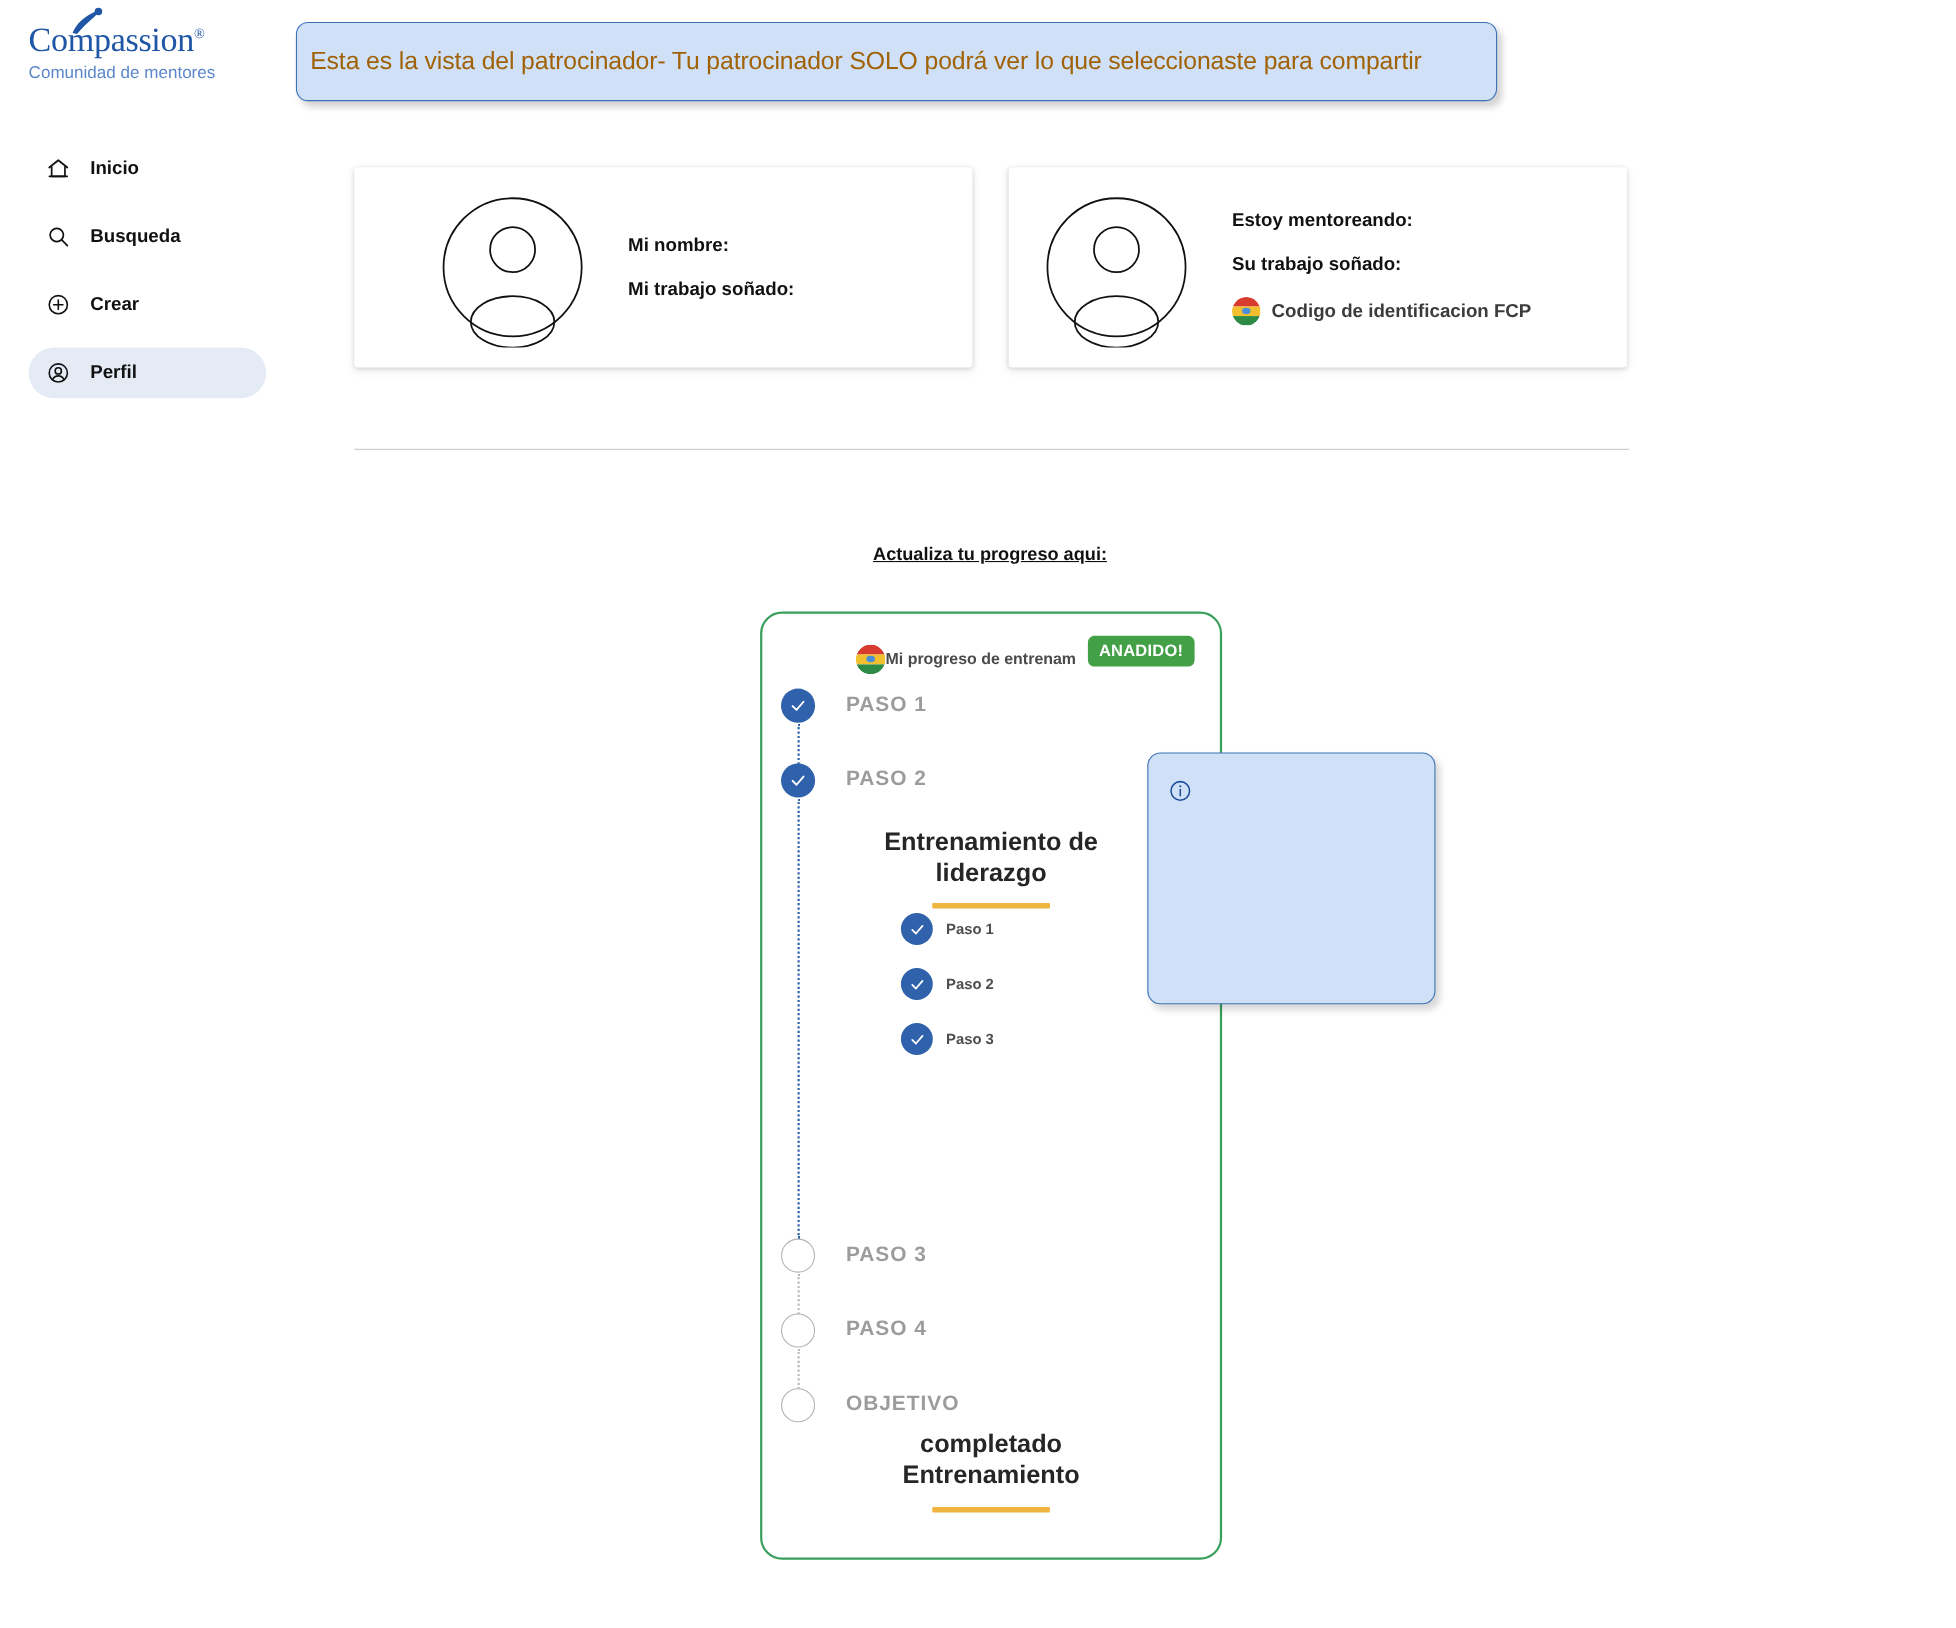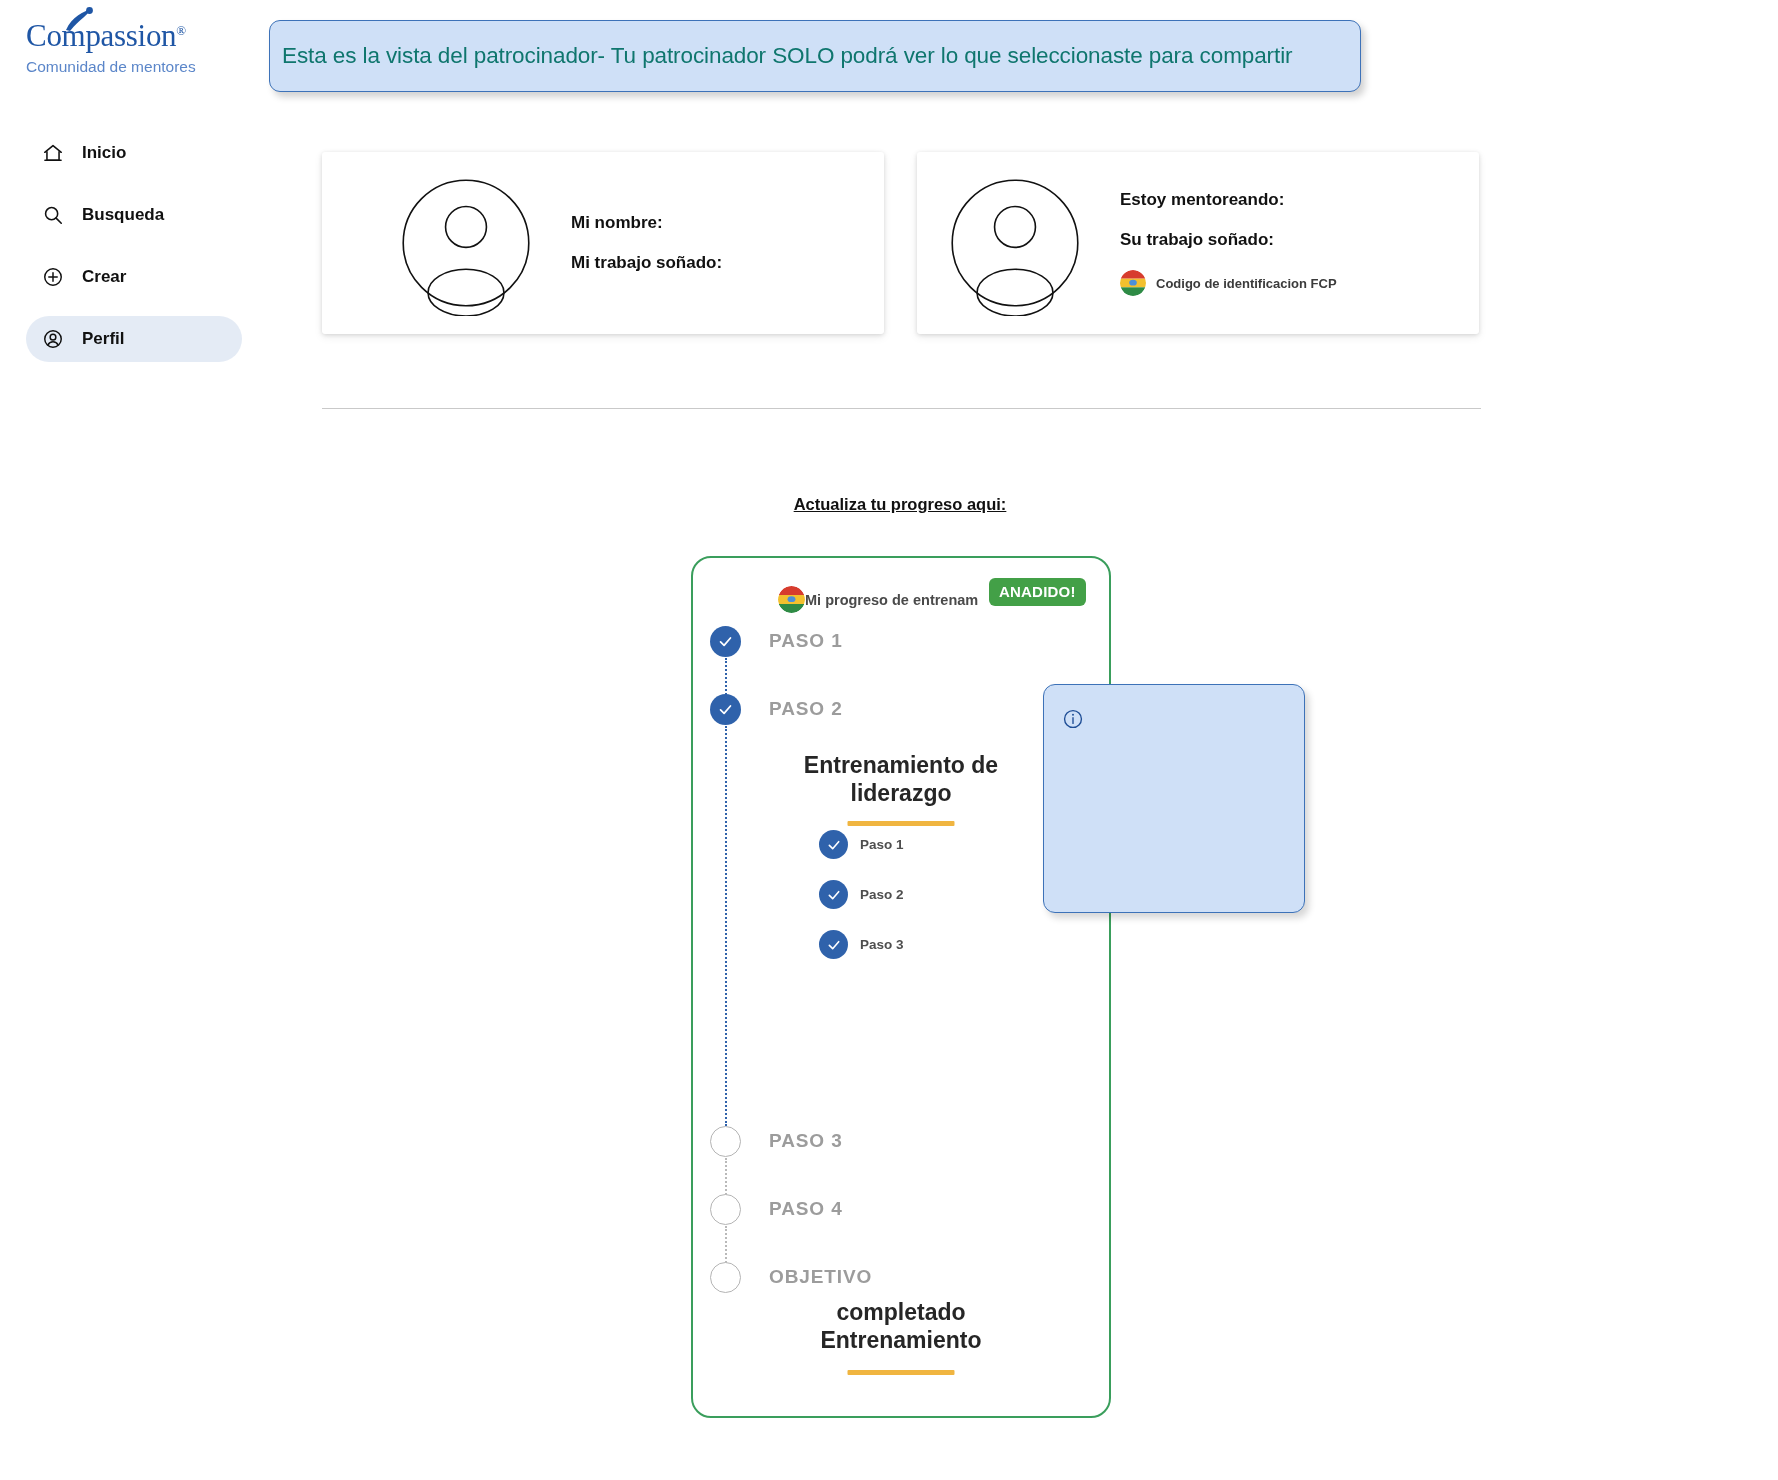--- a/index.html
+++ b/index.html
@@ -42,38 +42,38 @@
   .nav-item.active { background:#e4ebf5; }
 
   
   #banner {
     position:absolute; left:269px; top:20px; width:1092px; height:72px;
     background:#cfe0f7; border:1.5px solid #3d72b8; border-radius:11px;
     box-shadow:4px 5px 7px rgba(0,0,0,0.18);
     display:flex; align-items:center; padding:0 12px;
   }
   #banner .btxt {
-    font-size:22.5px; color:#0f766e; white-space:nowrap; letter-spacing:-0.1px;
+    font-size:22.5px; color:#a16207; white-space:nowrap; letter-spacing:-0.1px;
   }
 
   
   .pcard {
     position:absolute; background:#fff; border-radius:3px;
     box-shadow:0 1px 4px rgba(0,0,0,0.13), 0 3px 10px rgba(0,0,0,0.07);
     display:flex; align-items:center;
   }
   #card-me   { left:322px;  top:152px; width:562px; height:182px;padding-left:46px; }
   #card-ment { left:917px;  top:152px; width:562px; height:182px; }
   .avatar { width:146px; height:146px; margin-left:25px; flex:0 0 146px; }
   .pc-body { margin-left:32px; }
   .pc-line { font-size:17px; font-weight:bold; color:#111; margin-bottom:20px; white-space:nowrap; }
   .pc-line:last-child { margin-bottom:0; }
   .fcp-row { display:flex; align-items:center; gap:10px; margin-top:16px; }
   .flag { width:26px; height:26px; flex:0 0 26px; border-radius:50%; overflow:hidden; }
-  .fcp-lb { font-size:13px; font-weight:bold; color:#3b3b3b; white-space:nowrap; }
+  .fcp-lb { font-size:17px; font-weight:bold; color:#3b3b3b; white-space:nowrap; }
 
   
   #divider {
     position:absolute; left:322px; top:408px; width:1159px; height:1px;
     background:#c9c9c9;
   }
 
   
   #prog-heading {
     position:absolute; left:0; top:495px; width:1778px; text-align:center;

